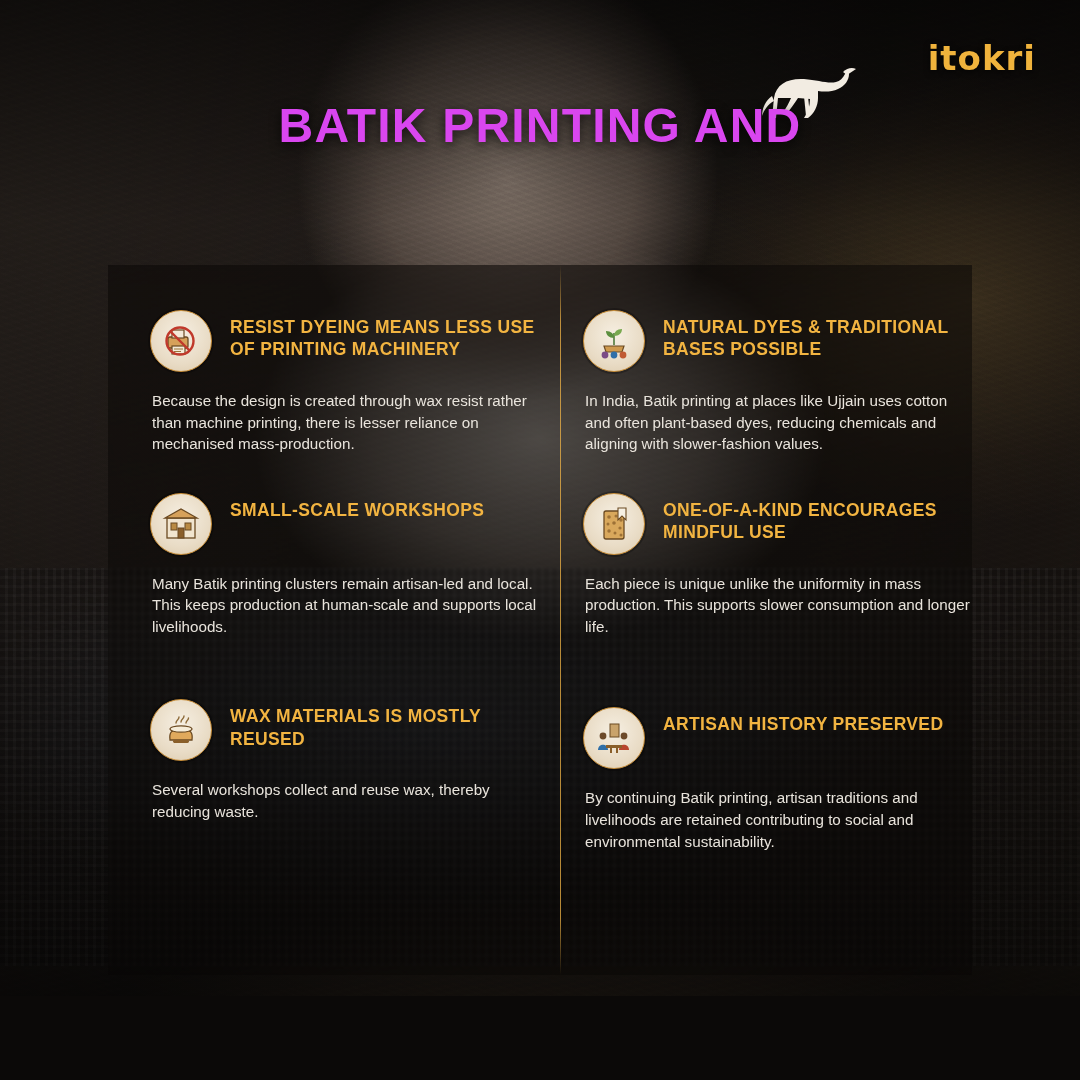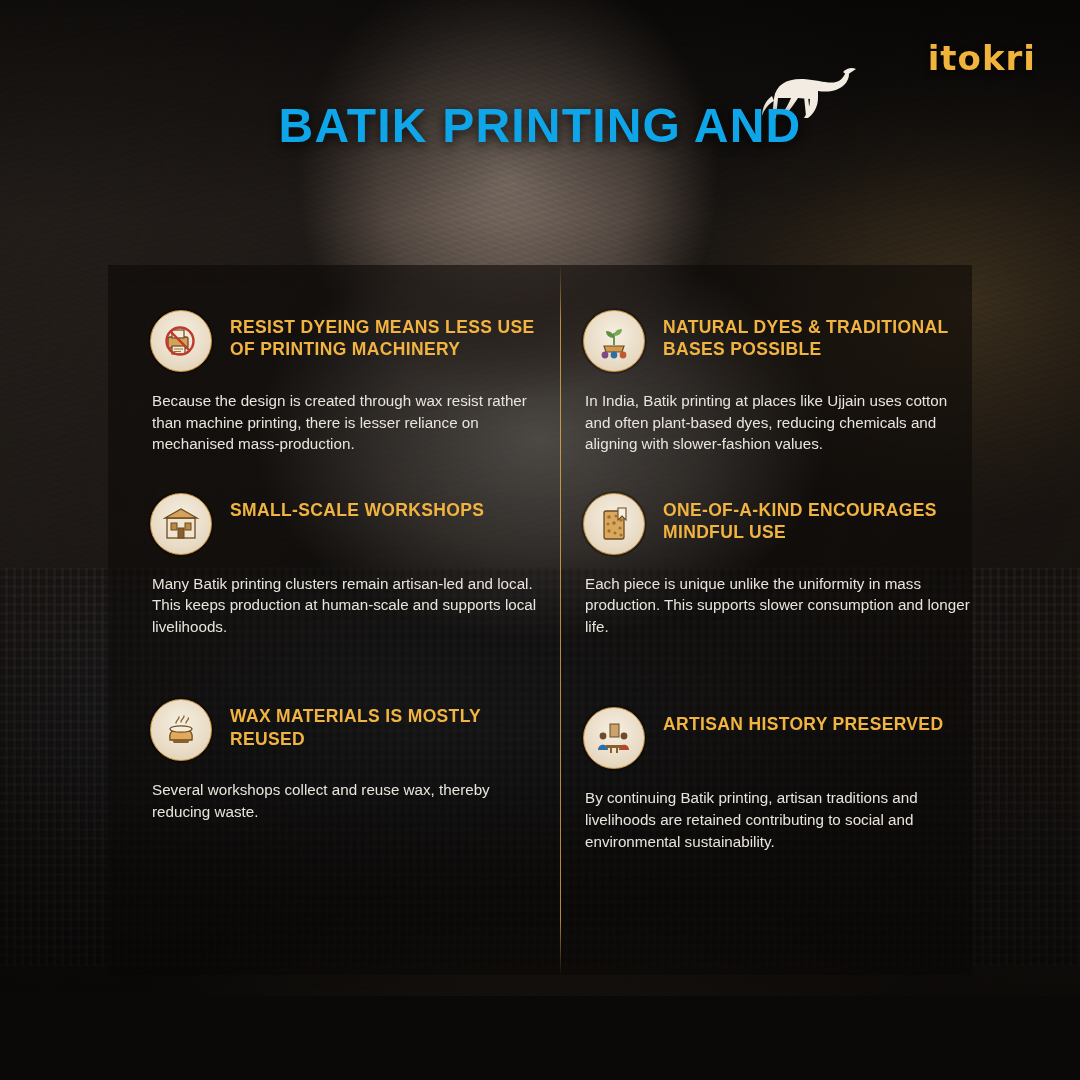--- a/index.html
+++ b/index.html
@@ -66,21 +66,21 @@
     position: absolute; top: 58px; left: 748px;
     width: 110px; height: 74px;
   }
 
   .title-wrap {
     position: absolute; top: 96px; left: 0; right: 0;
     text-align: center;
     padding: 0 120px;
   }
   .title {
-    color: #0ea5e9;
+    color: #d946ef;
     font-size: 48px;
     font-weight: 800;
     letter-spacing: 1.2px;
     line-height: 1.25;
     text-transform: uppercase;
     text-shadow: 0 3px 12px rgba(0,0,0,.75);
   }
 
   
   .panel {

